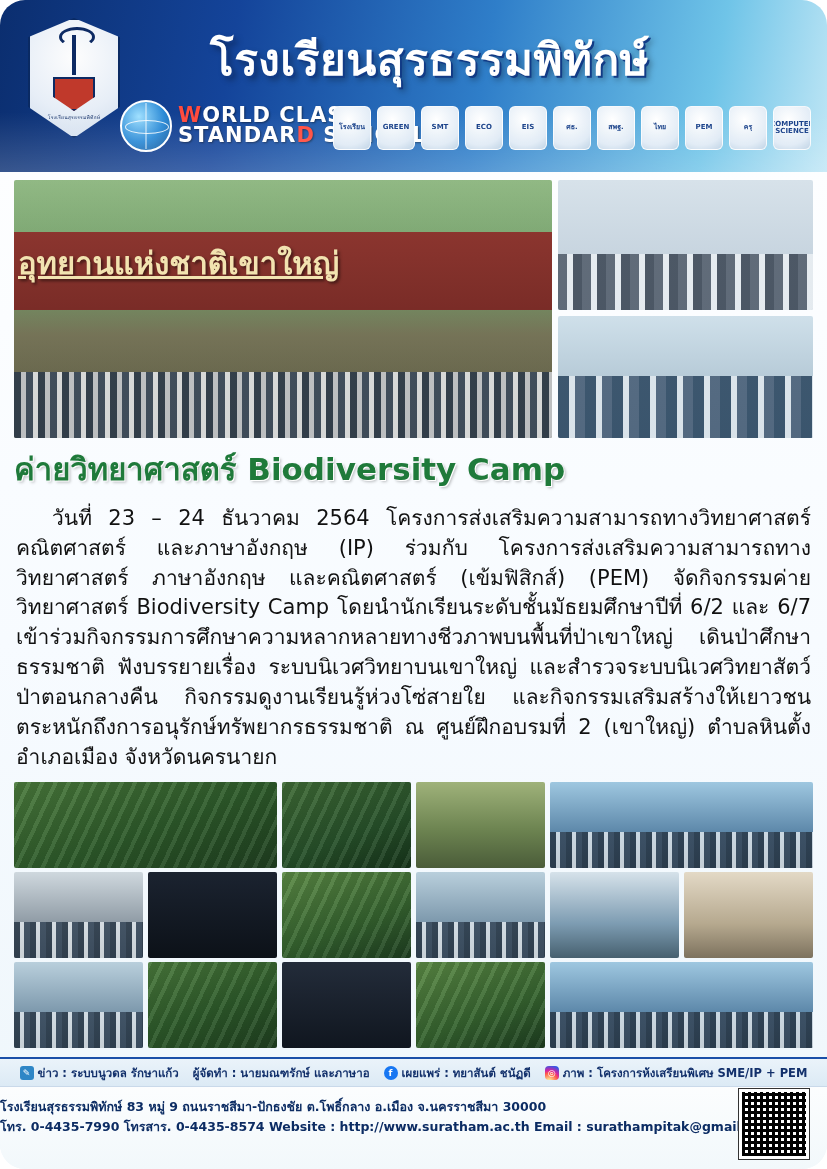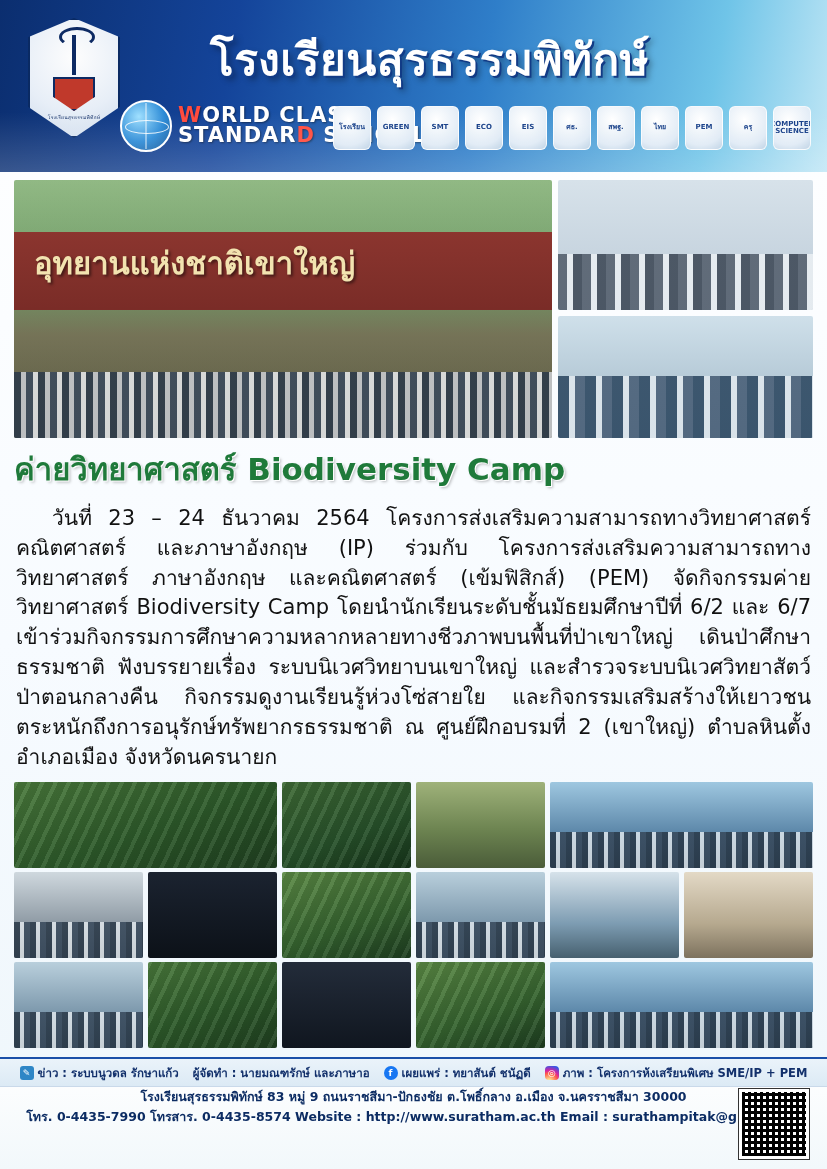--- a/index.html
+++ b/index.html
@@ -6,20 +6,21 @@
   html, body {
     width: 827px; height: 1169px;
     font-family: "DejaVu Sans", "Liberation Sans", sans-serif;
     background: #ffffff;
   }
   .page {
     position: relative;
     width: 827px; height: 1169px;
     background: linear-gradient(180deg,#ffffff 0%,#f7fbff 55%,#eef6fb 100%);
     overflow: hidden;
+    border-radius: 25px;
   }
 
   
   .header {
     position: relative;
     height: 172px;
     background: linear-gradient(100deg,#0b2e6f 0%,#14449a 28%,#2f7ec9 58%,#6fc4e8 85%,#bfe6f5 100%);
     overflow: hidden;
   }
   .header::after{
@@ -137,24 +138,25 @@
       linear-gradient(180deg, rgba(150,190,150,.25) 0%, rgba(70,110,70,.25) 100%),
       linear-gradient(180deg,#8fb77e 0%,#6f9a63 38%,#7a6a52 60%,#5d4f3e 100%);
     position:relative;
   }
   .hero-sign{
     position:absolute; left:0; right:0; top:52px; height:78px;
     background: linear-gradient(180deg,#8c2f2b 0%,#7a2724 100%);
     opacity:.95;
   }
   .hero-signtext{
-    position:absolute; left:20px; top:58px;
+    position:absolute; left:4px; top:58px;
     color:#f2e3b0; font-size:31px; font-weight:700;
     text-shadow:2px 2px 3px rgba(0,0,0,.5);
     white-space:nowrap;
+    text-decoration:underline;
   }
   .hero-crowd{
     position:absolute; left:0; right:0; bottom:0; height:66px;
     background: repeating-linear-gradient(90deg,
       #2c3a4a 0 7px, #c9ccd1 7px 12px, #3b4a5c 12px 19px, #e6e8ea 19px 24px);
     opacity:.88;
   }
   .t1{
     background: linear-gradient(180deg,#d7e2ea 0%,#bccbd8 100%);
     position:relative;
@@ -233,21 +235,21 @@
   .ic{
     width:14px;height:14px;border-radius:3px;
     display:inline-flex;align-items:center;justify-content:center;
     color:#fff;font-size:9px;
     background:#1a4fa8;
   }
   .ic.fb{ background:#1877f2; border-radius:50%; }
   .ic.ig{ background: radial-gradient(circle at 30% 110%, #fdf497 5%, #fd5949 45%, #d6249f 60%, #285AEB 90%); border-radius:4px;}
   .ic.pen{ background:#2e86c6; }
   .foot-lines{
-    text-align:center; 
+    padding-top:10px;
     font-size:12.5px; color:#0c2c63; font-weight:700; line-height:1.6;
   }
   .qr{
     position:absolute; right:18px; top:30px;
     width:70px;height:70px;
     background:
       repeating-linear-gradient(90deg,#000 0 3px,#fff 3px 6px),
       repeating-linear-gradient(0deg,#000 0 3px,#fff 3px 6px);
     background-blend-mode: multiply;
     border:3px solid #fff; outline:1px solid #333;

